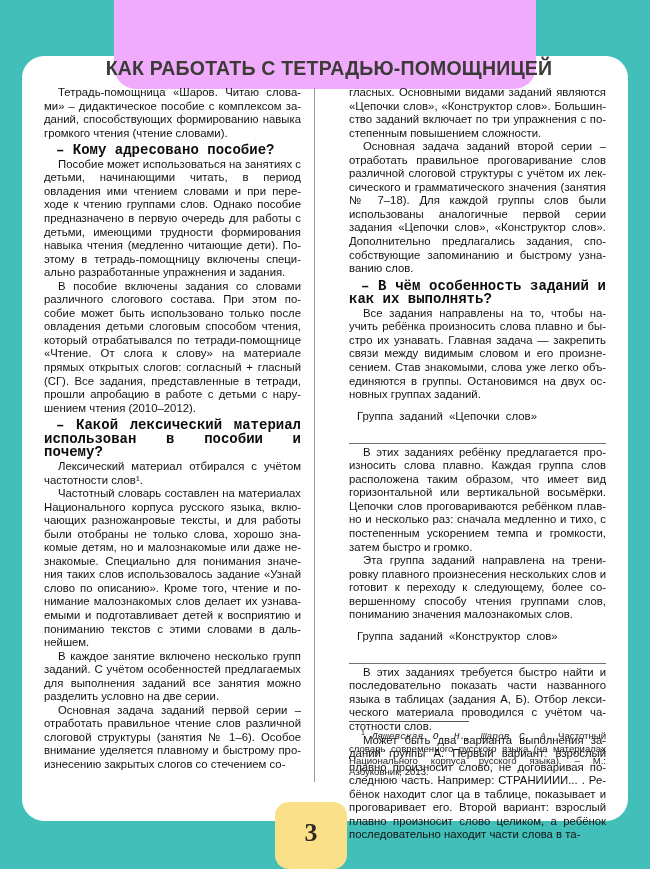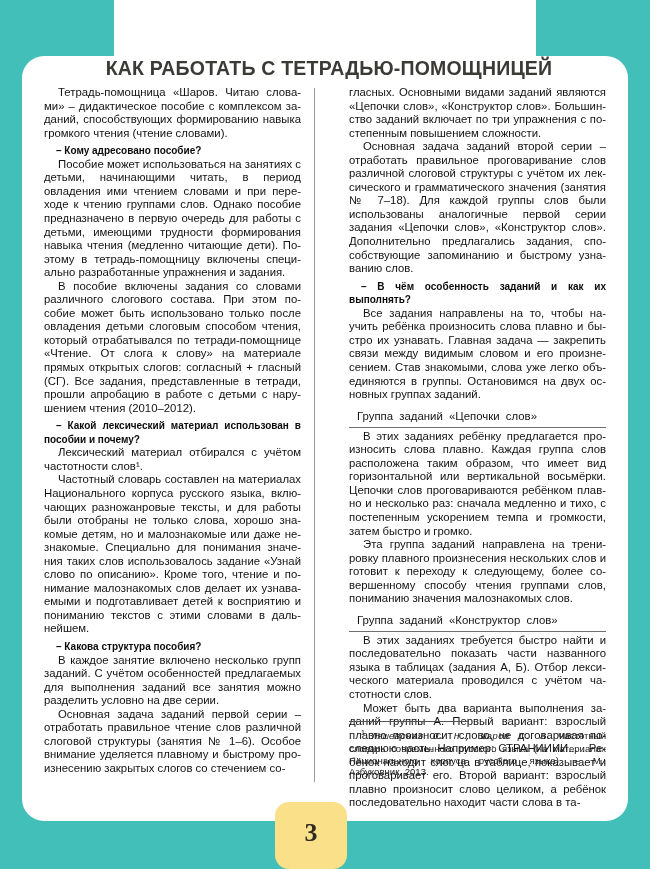--- a/index.html
+++ b/index.html
@@ -28,21 +28,21 @@
     box-sizing: border-box;
   }
 
   
   .header-banner {
     position: absolute;
     left: 114px;
     top: 0px;
     width: 422px;
     height: 89px;
-    background: #ffffff;
+    background: #f0abfc;
     border-bottom-left-radius: 22px;
     border-bottom-right-radius: 22px;
     display: flex;
     align-items: flex-end;
     justify-content: center;
     box-sizing: border-box;
     padding-bottom: 9px;
     padding-left: 8px;
   }
   .header-title {
@@ -89,40 +89,40 @@
     text-align: justify;
     text-indent: 14px;
     color: #121212;
     hyphens: manual;
     -webkit-hyphens: manual;
   }
   p.body-par.no-indent { text-indent: 0; }
 
   h3.q-head {
     margin: 4px 0 0 0;
-    font-family: Liberation Sans, sans-serif;
-    font-size: 10px;
+    font-family: Liberation Mono, monospace;
+    font-size: 14px;
     line-height: 13.6px;
     font-weight: bold;
     color: #0c0c0c;
     text-align: justify;
     text-indent: 12px;
   }
 
   h4.group-head {
     margin: 7px 0 2px 0;
     font-family: "Liberation Sans", sans-serif;
     font-size: 11.4px;
     line-height: 14px;
     font-weight: normal;
     color: #141414;
     text-align: justify;
     text-indent: 8px;
     border-bottom: 1px solid #6f6f6f;
-    padding-bottom: 4px;
+    padding-bottom: 20px;
     word-spacing: 3px;
   }
 
   
   .footnote-wrap {
     position: absolute;
     left: 305px;
     bottom: 8px;
     width: 257px;
   }
@@ -187,21 +187,20 @@
   <div class="col-divider"></div>
 
   <div class="col col-left">
     <p class="body-par">Тетрадь-помощница «Шаров. Читаю слова­ми» – дидактическое пособие с комплексом за­даний, способствующих формированию навы­ка громкого чтения (чтение словами).</p>
     <h3 class="q-head">– Кому адресовано пособие?</h3>
     <p class="body-par">Пособие может использоваться на заняти­ях с детьми, начинающими читать, в период овладения ими чтением словами и при пере­ходе к чтению группами слов. Однако пособие предназначено в первую очередь для работы с детьми, имеющими трудности формирования навыка чтения (медленно читающие дети). По­этому в тетрадь-помощницу включены специ­ально разработанные упражнения и задания.</p>
     <p class="body-par">В пособие включены задания со словами различного слогового состава. При этом по­собие может быть использовано только после овладения детьми слоговым способом чтения, который отрабатывался по тетради-помощ­нице «Чтение. От слога к слову» на материале прямых открытых слогов: согласный + гласный (СГ). Все задания, представленные в тетради, прошли апробацию в работе с детьми с нару­шением чтения (2010–2012).</p>
     <h3 class="q-head">– Какой лексический материал исполь­зован в пособии и почему?</h3>
     <p class="body-par">Лексический материал отбирался с учётом частотности слов¹.</p>
     <p class="body-par">Частотный словарь составлен на материалах Национального корпуса русского языка, вклю­чающих разножанровые тексты, и для работы были отобраны не только слова, хорошо зна­комые детям, но и малознакомые или даже не­знакомые. Специально для понимания значе­ния таких слов использовалось задание «Узнай слово по описанию». Кроме того, чтение и по­нимание малознакомых слов делает их узнава­емыми и подготавливает детей к восприятию и пониманию текстов с этими словами в даль­нейшем.</p>
-    <h3 class="q-head">– Какова структура пособия?</h3>
     <p class="body-par">В каждое занятие включено несколько групп заданий. С учётом особенностей предлагае­мых для выполнения заданий все занятия мож­но разделить условно на две серии.</p>
     <p class="body-par">Основная задача заданий первой серии – отработать правильное чтение слов различной слоговой структуры (занятия № 1–6). Особое внимание уделяется плавному и быстрому про­изнесению закрытых слогов со стечением со-</p>
   </div>
 
   <div class="col col-right">
     <p class="body-par no-indent">гласных. Основными видами заданий являются «Цепочки слов», «Конструктор слов». Большин­ство заданий включает по три упражнения с по­степенным повышением сложности.</p>
     <p class="body-par">Основная задача заданий второй серии – отработать правильное проговаривание слов различной слоговой структуры с учётом их лек­сического и грамматического значения (за­нятия № 7–18). Для каждой группы слов были использованы аналогичные первой серии задания «Цепочки слов», «Конструктор слов». Дополнительно предлагались задания, спо­собствующие запоминанию и быстрому узна­ванию слов.</p>
     <h3 class="q-head">– В чём особенность заданий и как их выполнять?</h3>
     <p class="body-par">Все задания направлены на то, чтобы на­учить ребёнка произносить слова плавно и бы­стро их узнавать. Главная задача — закрепить связи между видимым словом и его произне­сением. Став знакомыми, слова уже легко объ­единяются в группы. Остановимся на двух ос­новных группах заданий.</p>
     <h4 class="group-head">Группа заданий «Цепочки слов»</h4>

